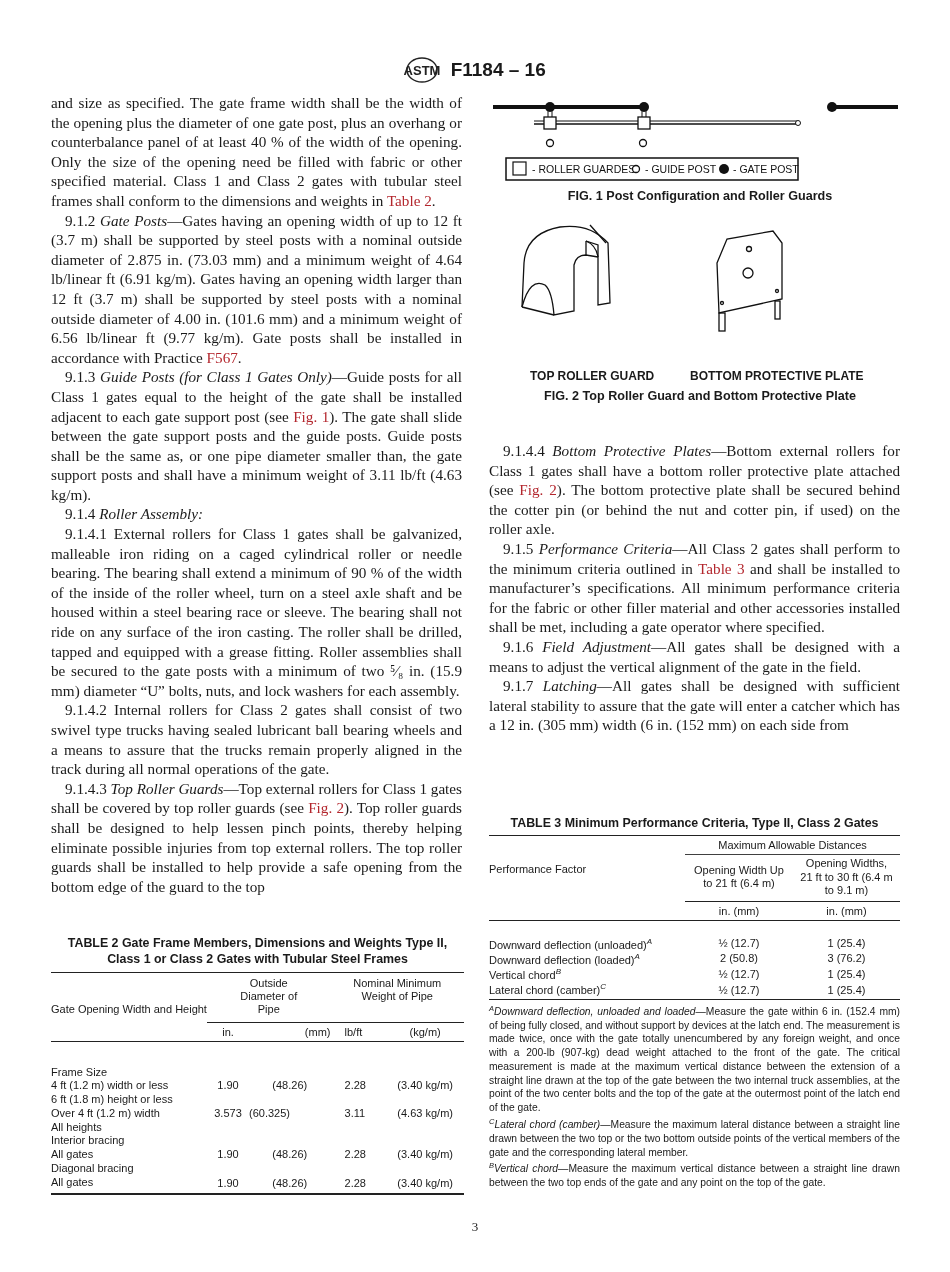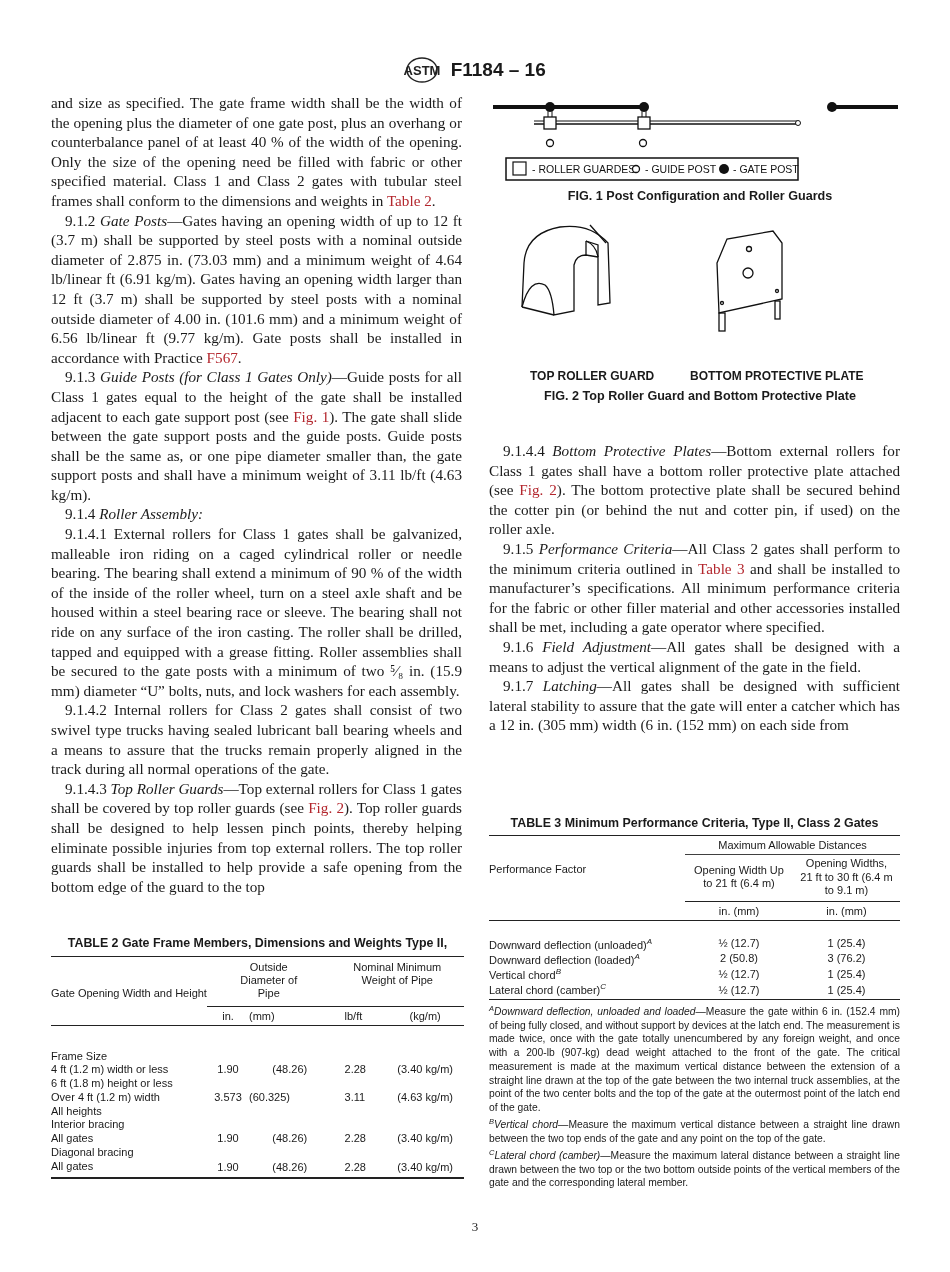--- a/index.html
+++ b/index.html
@@ -106,31 +106,32 @@
 <div class="col right-top serif">
   <p class="ind"><span>9.1.4.4 </span><i>Bottom Protective Plates</i><span>—Bottom external rollers for Class 1 gates shall have a bottom roller protective plate attached (see </span><a class="link">Fig. 2</a><span>). The bottom protective plate shall be secured behind the cotter pin (or behind the nut and cotter pin, if used) on the roller axle.</span></p>
   <p class="ind"><span>9.1.5 </span><i>Performance Criteria</i><span>—All Class 2 gates shall perform to the minimum criteria outlined in </span><a class="link">Table 3</a><span> and shall be installed to manufacturer’s specifications. All minimum performance criteria for the fabric or other filler material and other accessories installed shall be met, including a gate operator where specified.</span></p>
   <p class="ind"><span>9.1.6 </span><i>Field Adjustment</i><span>—All gates shall be designed with a means to adjust the vertical alignment of the gate in the field.</span></p>
   <p class="ind"><span>9.1.7 </span><i>Latching</i><span>—All gates shall be designed with sufficient lateral stability to assure that the gate will enter a catcher which has a 12 in. (305 mm) width (6 in. (152 mm) on each side from</span></p>
 </div>
 
 <div class="t2 sans">
   <div class="tbl-title">
     <div>TABLE 2 Gate Frame Members, Dimensions and Weights Type II,</div>
+    <div>Class 1 or Class 2 Gates with Tubular Steel Frames</div>
   </div>
   <table style="width:413px;margin-top:5px;border-top:1.5px solid #222;border-bottom:2px solid #222;">
     <tbody>
         <tr style="line-height:13px;">
       <td rowspan="2" style="vertical-align:middle;width:156px;padding-top:4px;">Gate Opening Width and Height</td>
       <td colspan="2" style="text-align:center;width:108px;padding:4px 22px 6px;">Outside Diameter of Pipe</td>
       <td colspan="2" style="text-align:center;vertical-align:top;padding:4px 12px 6px;">Nominal Minimum Weight of Pipe</td>
     </tr>
     <tr style="border-top:1px solid #222;line-height:18px;">
       <td style="text-align:center;width:42px;">in.</td>
-      <td style="text-align:left;">(mm)</td>
+      <td style="text-align:right;">(mm)</td>
       <td style="text-align:left;padding-left:14px;">lb/ft</td>
       <td style="text-align:center;">(kg/m)</td>
     </tr>
     <tr style="border-top:1px solid #222;height:24px;">
           <td colspan="5"></td>
         </tr>
     <tr style="line-height:13.8px;">
           <td>Frame Size</td>
           <td></td>
           <td></td>
@@ -234,18 +235,18 @@
         </tr>
     <tr style="line-height:12.5px;">
           <td style="padding-bottom:2px;"><span>Lateral chord (camber)</span><sup style="font-style:italic;font-size:8px;">C</sup></td>
           <td style="text-align:center;">½ (12.7)</td>
           <td style="text-align:center;">1 (25.4)</td>
         </tr>
   </tbody>
     </table>
   <div class="fn" style="margin-top:2px;">
     <div><sup style="font-style:italic;font-size:7.5px;">A</sup><i>Downward deflection, unloaded and loaded</i><span>—Measure the gate within 6 in. (152.4 mm) of being fully closed, and without support by devices at the latch end. The measurement is made twice, once with the gate totally unencumbered by any foreign weight, and once with a 200-lb (907-kg) dead weight attached to the front of the gate. The critical measurement is made at the maximum vertical distance between the extension of a straight line drawn at the top of the gate between the two internal truck assemblies, at the point of the two center bolts and the top of the gate at the outermost point of the latch end of the gate.</span></div>
+    <div><sup style="font-style:italic;font-size:7.5px;">C</sup><i>Lateral chord (camber)</i><span>—Measure the maximum lateral distance between a straight line drawn between the two top or the two bottom outside points of the vertical members of the gate and the corresponding lateral member.</span></div>
     <div><sup style="font-style:italic;font-size:7.5px;">B</sup><i>Vertical chord</i><span>—Measure the maximum vertical distance between a straight line drawn between the two top ends of the gate and any point on the top of the gate.</span></div>
-    <div><sup style="font-style:italic;font-size:7.5px;">C</sup><i>Lateral chord (camber)</i><span>—Measure the maximum lateral distance between a straight line drawn between the two top or the two bottom outside points of the vertical members of the gate and the corresponding lateral member.</span></div>
   </div>
 </div>
 
 <div class="pagenum serif">3</div>
 
 </body></html>

